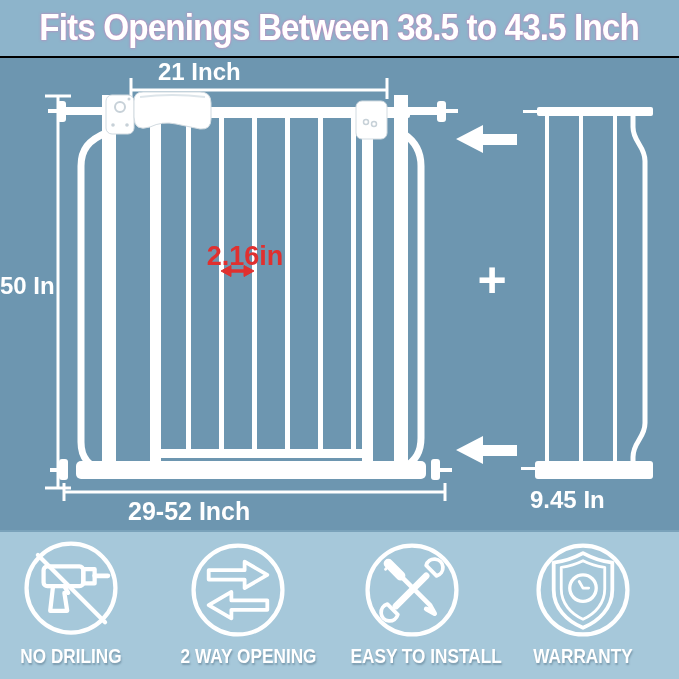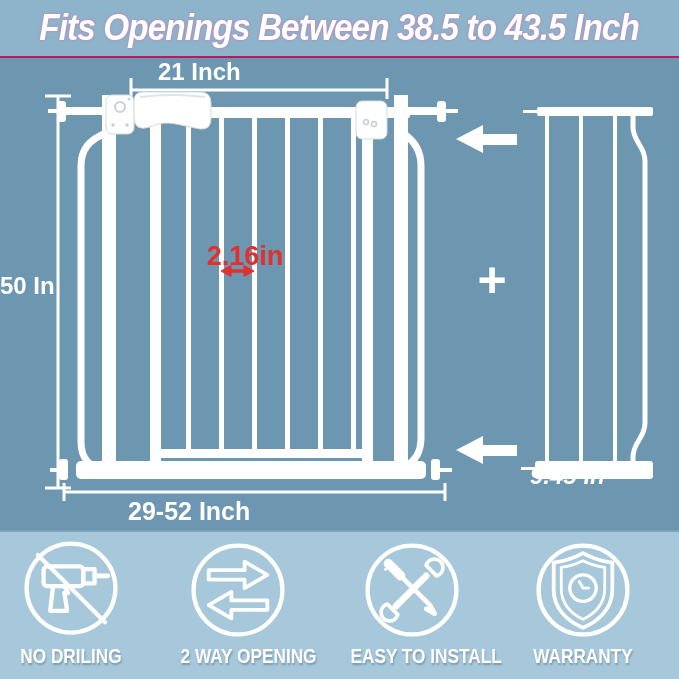--- a/index.html
+++ b/index.html
@@ -5,37 +5,37 @@
   html,body{margin:0;padding:0;}
   #stage{
     position:relative;width:679px;height:679px;overflow:hidden;
     background:var(--bg-main,#6d96b0);
     font-family:"Liberation Sans",sans-serif;
   }
   
   #header{
     position:absolute;left:0;top:0;width:679px;height:56px;
     background:var(--bg-header,#8db4cb);
-    border-bottom:2px solid #be185d;
-    display:flex;align-items:center;justify-content:center;font-style:italic;
+    border-bottom:2px solid #000000;
+    display:flex;align-items:center;justify-content:center;
   }
   #header .title{
     color:#fff;font-size:37px;font-weight:bold;letter-spacing:-1px;
     transform:scaleX(0.9);white-space:nowrap;
     text-shadow:0 0 3px rgba(236,90,170,0.55),0 0 1px rgba(236,90,170,0.6);
   }
   
   .dim-label{
     position:absolute;color:#fff;font-weight:bold;
     white-space:nowrap;
   }
   #label-top-width{left:158px;top:58px;width:200px;font-size:24px;}
   #label-height{left:0px;top:272px;width:62px;font-size:24px;}
   #label-bottom-width{left:128px;top:497px;width:250px;font-size:25px;}
-  #label-ext-width{left:530px;top:462px;width:128px;font-size:24px;font-style:italic;}
+  #label-ext-width{left:530px;top:486px;width:128px;font-size:24px;}
   #label-gap{
     position:absolute;left:200px;top:241px;width:90px;text-align:center;
     color:var(--accent-red,#e0302f);font-weight:bold;font-size:27px;white-space:nowrap;
   }
   #plus-label{
     position:absolute;left:462px;top:252px;width:60px;height:56px;
     color:#fff;font-size:50px;font-weight:bold;text-align:center;line-height:56px;
   }
   #diagram-svg{position:absolute;left:0;top:0;}
   

